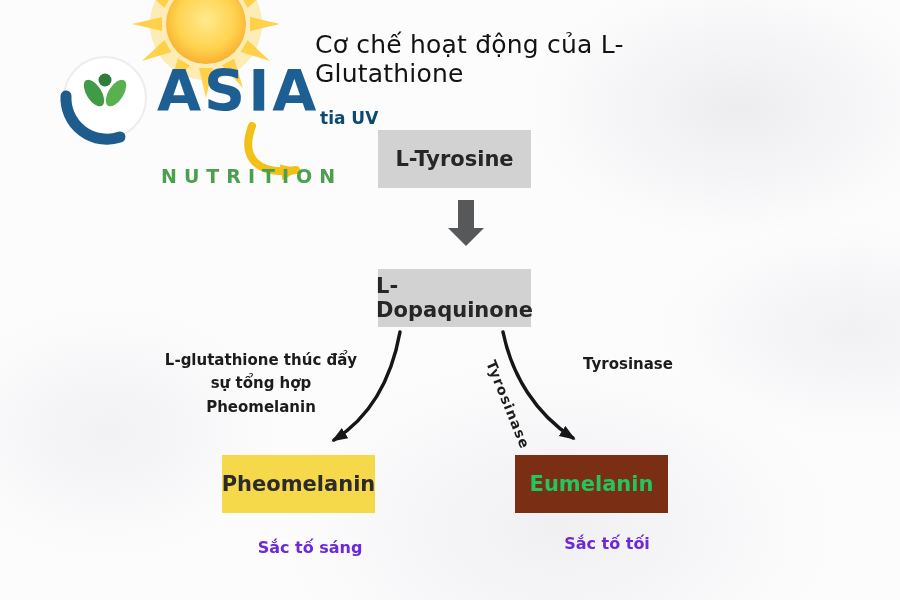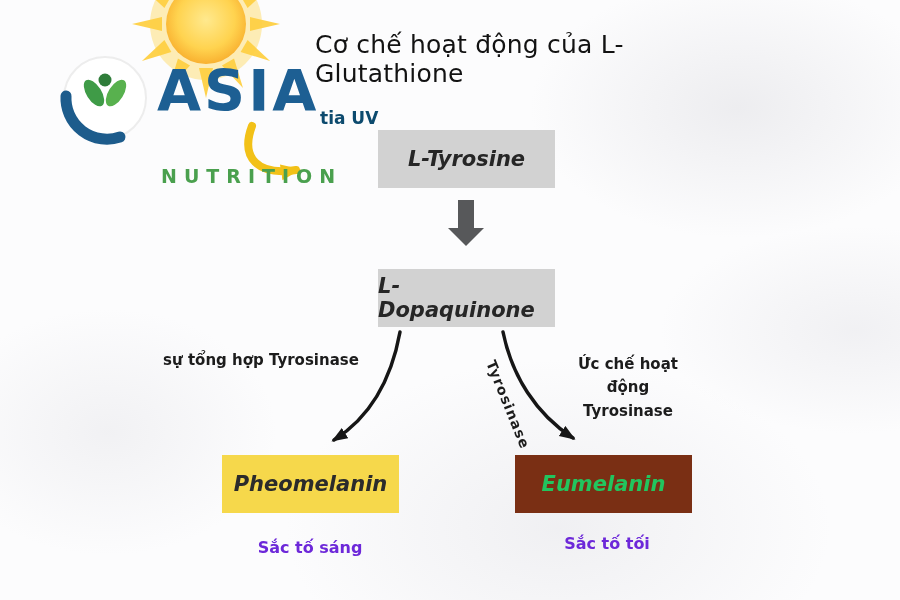--- a/index.html
+++ b/index.html
@@ -40,23 +40,23 @@
 
   
   .page-title {
     left: 315px; top: 30px; width: 430px;
     font-size: 25px; font-weight: 400; color: #121212;
     letter-spacing: 0.2px;
   }
 
   
   .node {
-    width: 177px; height: 58px;
+    width: 153px; height: 58px;
     display: flex; align-items: center; justify-content: center;
-    font-size: 21px; font-weight: 700; font-style: italic;
+    font-size: 21px; font-weight: 700;
   }
   .node-gray { background: #d2d2d2; color: #262626; }
   .node-tyrosine    { left: 378px; top: 130px; }
   .node-dopaquinone { left: 378px; top: 269px; }
   .node-pheomelanin { left: 222px; top: 455px; background: #f6d84b; color: #2b2b2b; }
   .node-eumelanin   { left: 515px; top: 455px; background: #7a2f14; color: #22c55e; }
 
   
   .note {
     font-size: 15px; font-weight: 700; color: #1c1c1c;
@@ -139,24 +139,24 @@
 <div class="abs brand-bottom">NUTRITION</div>
 
 <div class="abs uv-label">tia UV</div>
 
 <h1 class="abs page-title">Cơ chế hoạt động của L-Glutathione</h1>
 
 <div class="abs node node-gray node-tyrosine">L-Tyrosine</div>
 <div class="abs node node-gray node-dopaquinone">L-Dopaquinone</div>
 
 <div class="abs note note-left">
-  <div>sự tổng hợp Tyrosinase</div>
+  <div>L-glutathione thúc đẩy</div>
+  <div>sự tổng hợp Pheomelanin</div>
 </div>
 <div class="abs note note-right">
-  <div>Ức chế hoạt động</div>
   <div>Tyrosinase</div>
 </div>
 
 <div class="abs arrow-label">Tyrosinase</div>
 
 <div class="abs node node-pheomelanin">Pheomelanin</div>
 <div class="abs node node-eumelanin">Eumelanin</div>
 
 <div class="abs caption caption-left">Sắc tố sáng</div>
 <div class="abs caption caption-right">Sắc tố tối</div>

